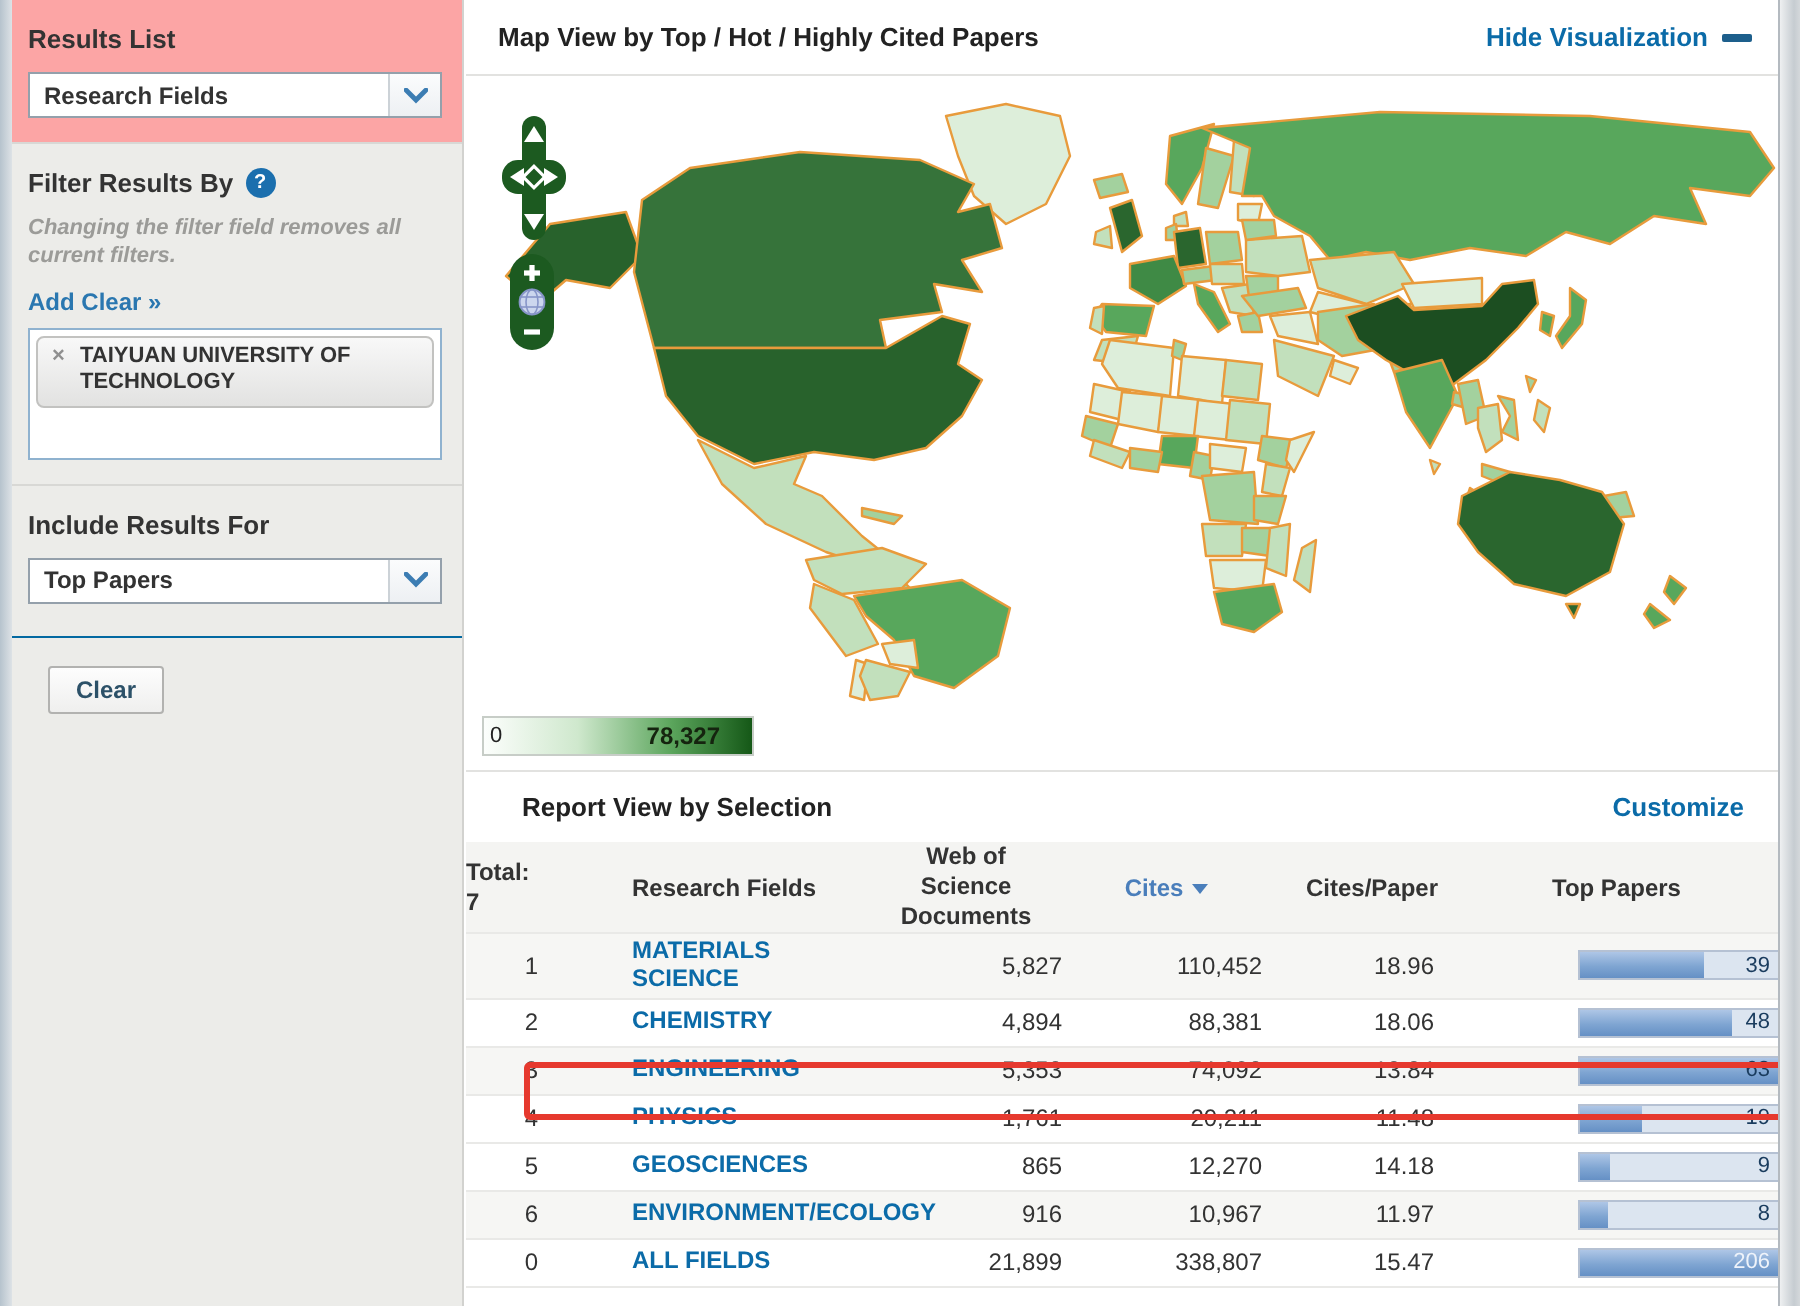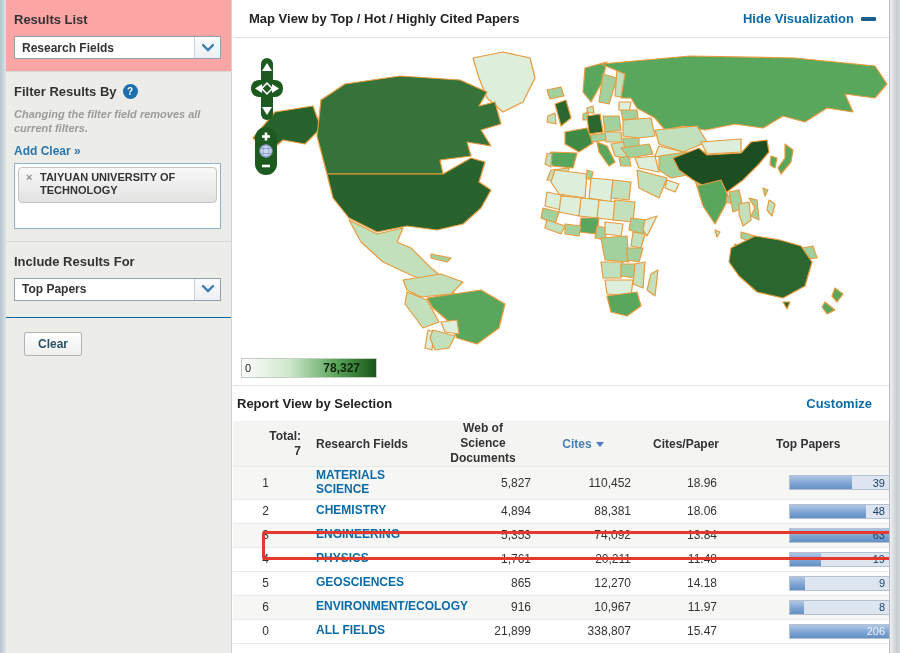--- a/index.html
+++ b/index.html
@@ -61,26 +61,26 @@
   .mdk{fill:#3f8a45}.dk{fill:#2a662e}.dkst{fill:#1c4e21}.usa{fill:#28622c}.can{fill:#36733a}
   .pan-control { position:absolute; left:16px; top:20px; }
   .zoom-control { position:absolute; left:21px; top:88px; }
   .legend { position:absolute; left:8px; top:320px; width:136px; height:20px;
     border:1px solid #c7cdc7; display:flex; align-items:center;
     background:linear-gradient(90deg,#fcfefc,#cfe8cd 35%,#5ba55c 70%,#155817); }
   .legend .min { margin-left:3px; font-size:11px; color:#222; }
   .legend .max { position:absolute; right:16px; font-size:12px; font-weight:bold; color:#15240f; }
   
   .report-header { height:35px; display:flex; align-items:center;
-    justify-content:space-between; padding:0 28px 0 4px;text-align:center; }
+    justify-content:space-between; padding:0 28px 0 28px;text-align:center; }
   .table-wrap { position:relative; }
   table { border-collapse:collapse; table-layout:fixed; width:668px; font-size:12px; }
   thead tr { background:#f4f4f2; height:37px; }
   th { font-weight:bold; color:#333; vertical-align:middle; font-size:12px; }
-  th.rank { text-align:right; line-height:1.25; }
+  th.rank { text-align:left; line-height:1.25; }
   th.field { text-align:left; padding-left:15px; }
   th.docs { text-align:center; line-height:1.25; padding:0 6px; }
   th.cites { text-align:center; color:#4a7ebb; cursor:pointer; }
   th.cpp { text-align:right; }
   th.top { text-align:left; padding-left:57px; }
   .sort-tri { display:inline-block; width:0; height:0; margin-left:4px;
     border-left:4px solid transparent; border-right:4px solid transparent;
     border-top:5px solid #4a7ebb; vertical-align:middle; }
   tbody tr { border-top:1px solid #e9e9e7; height:24px; }
   tbody tr:nth-child(1), tbody tr:nth-child(3), tbody tr:nth-child(6) { background:#f6f6f4; }

